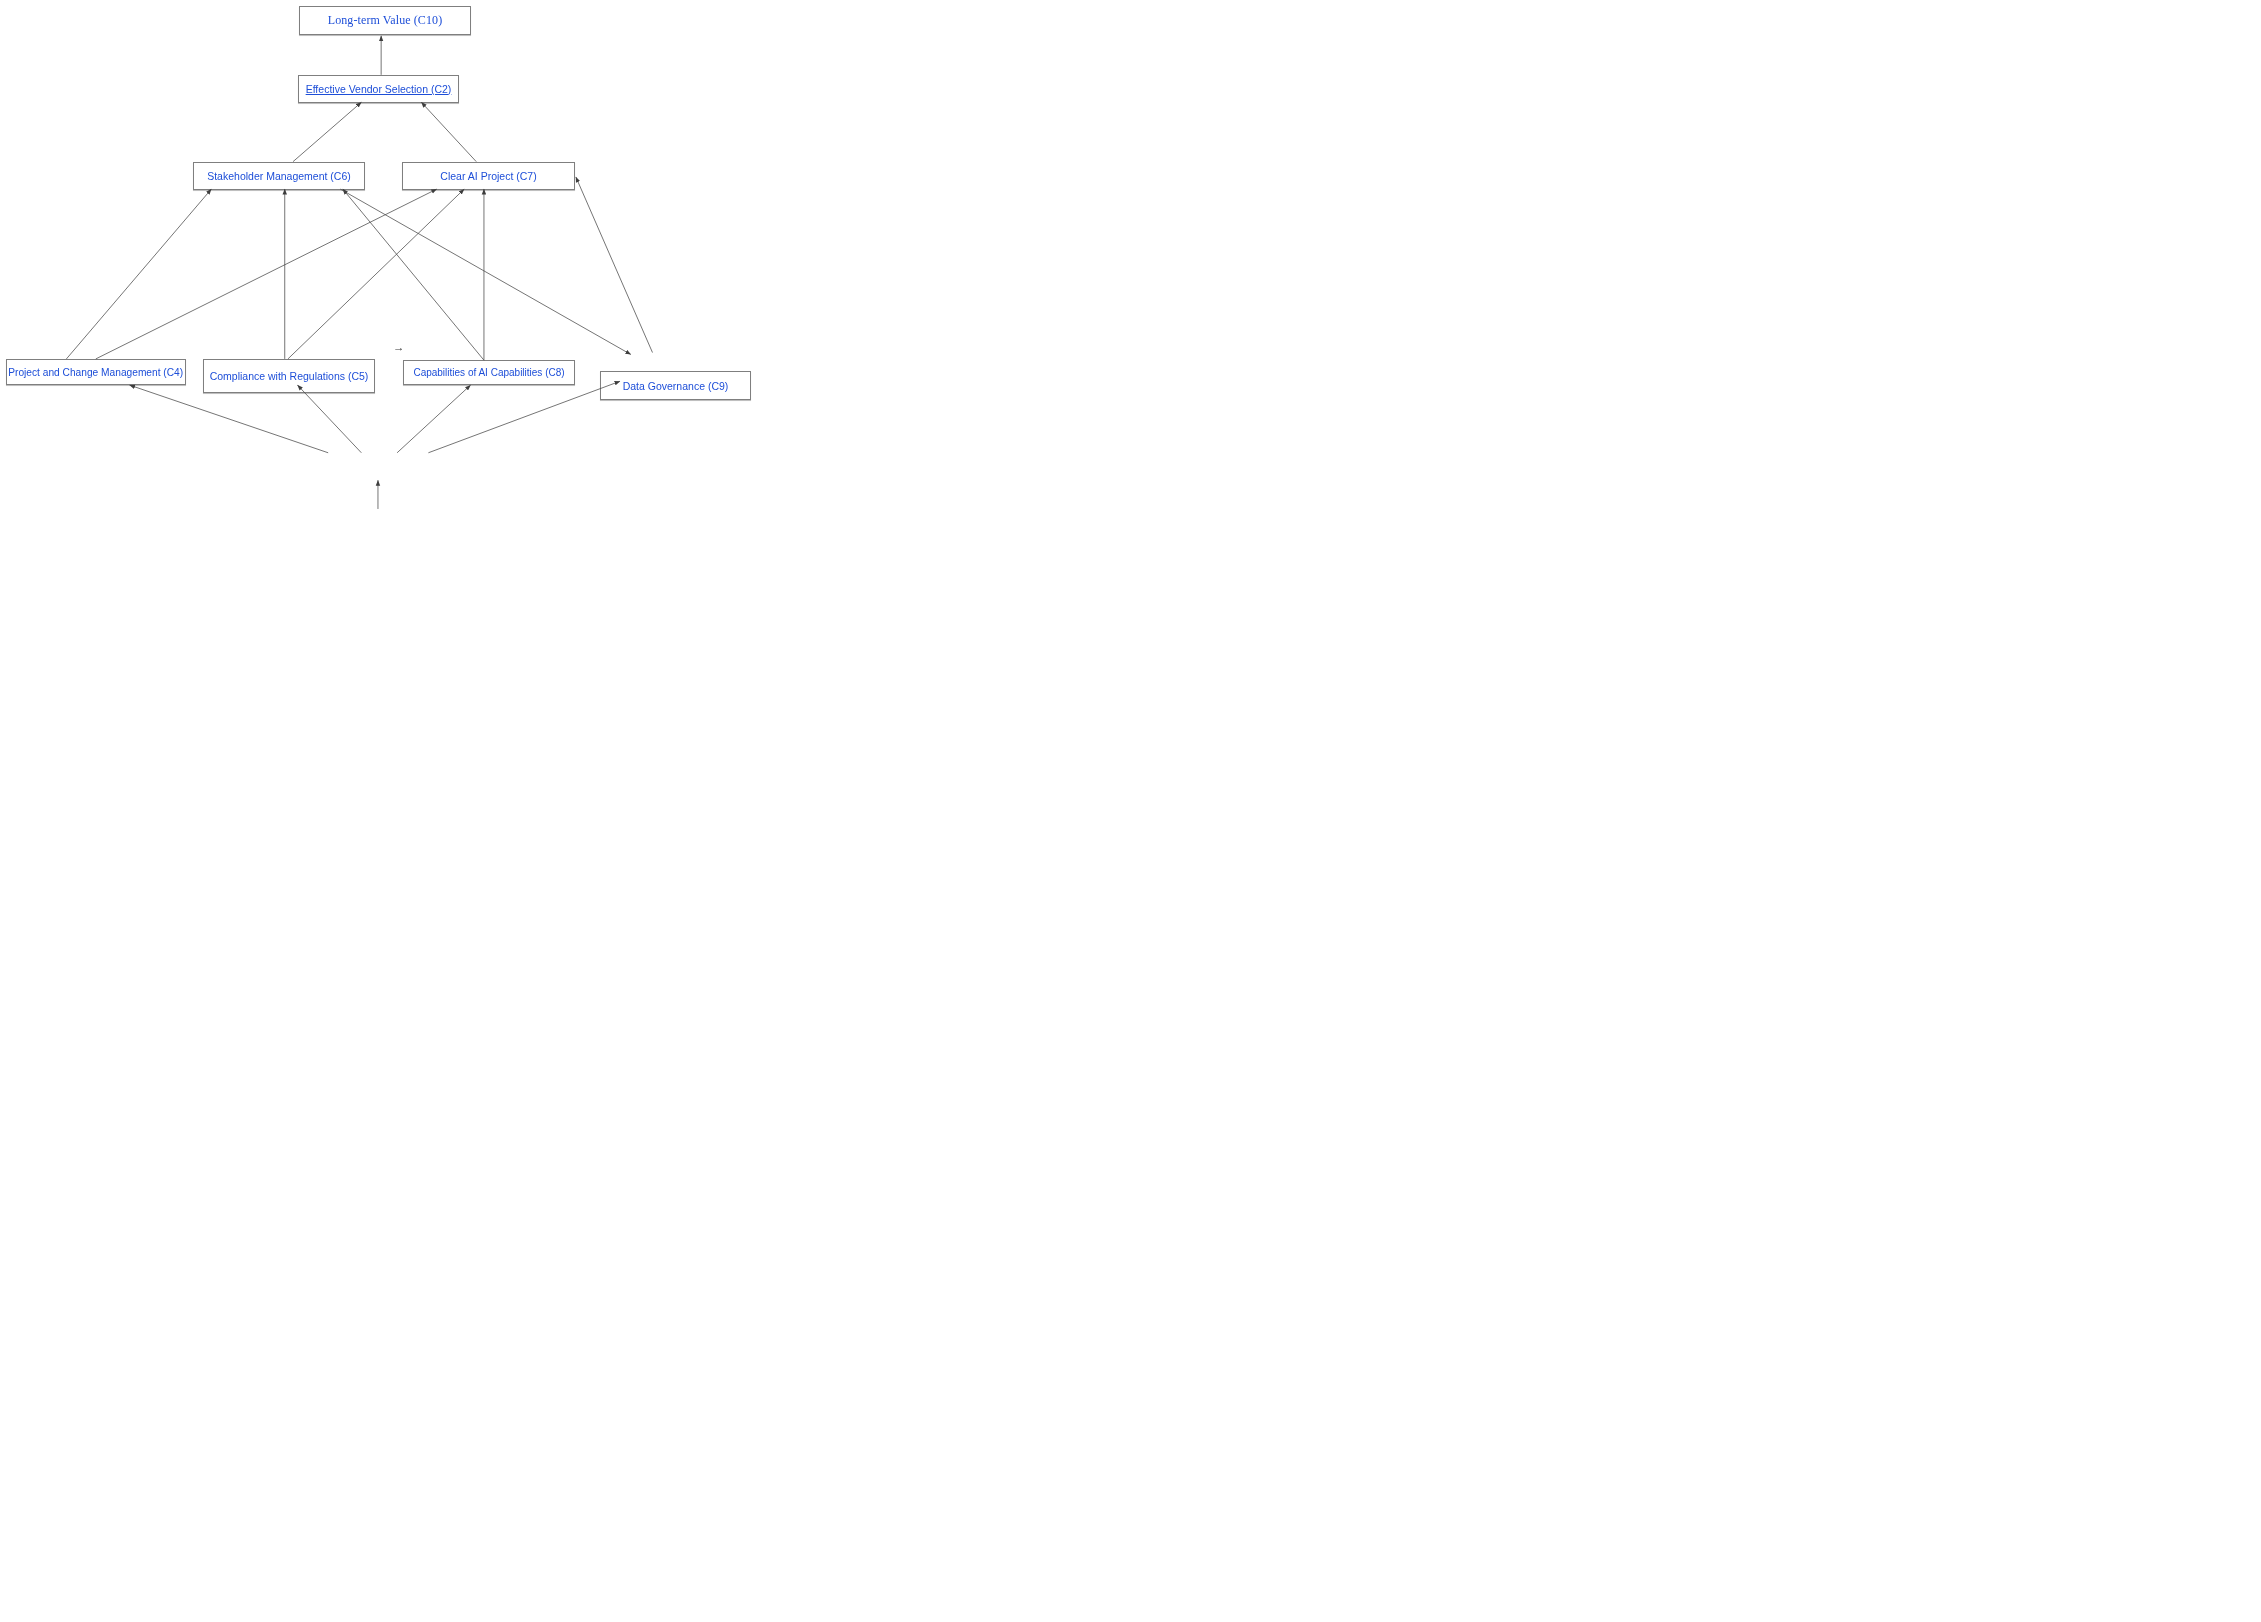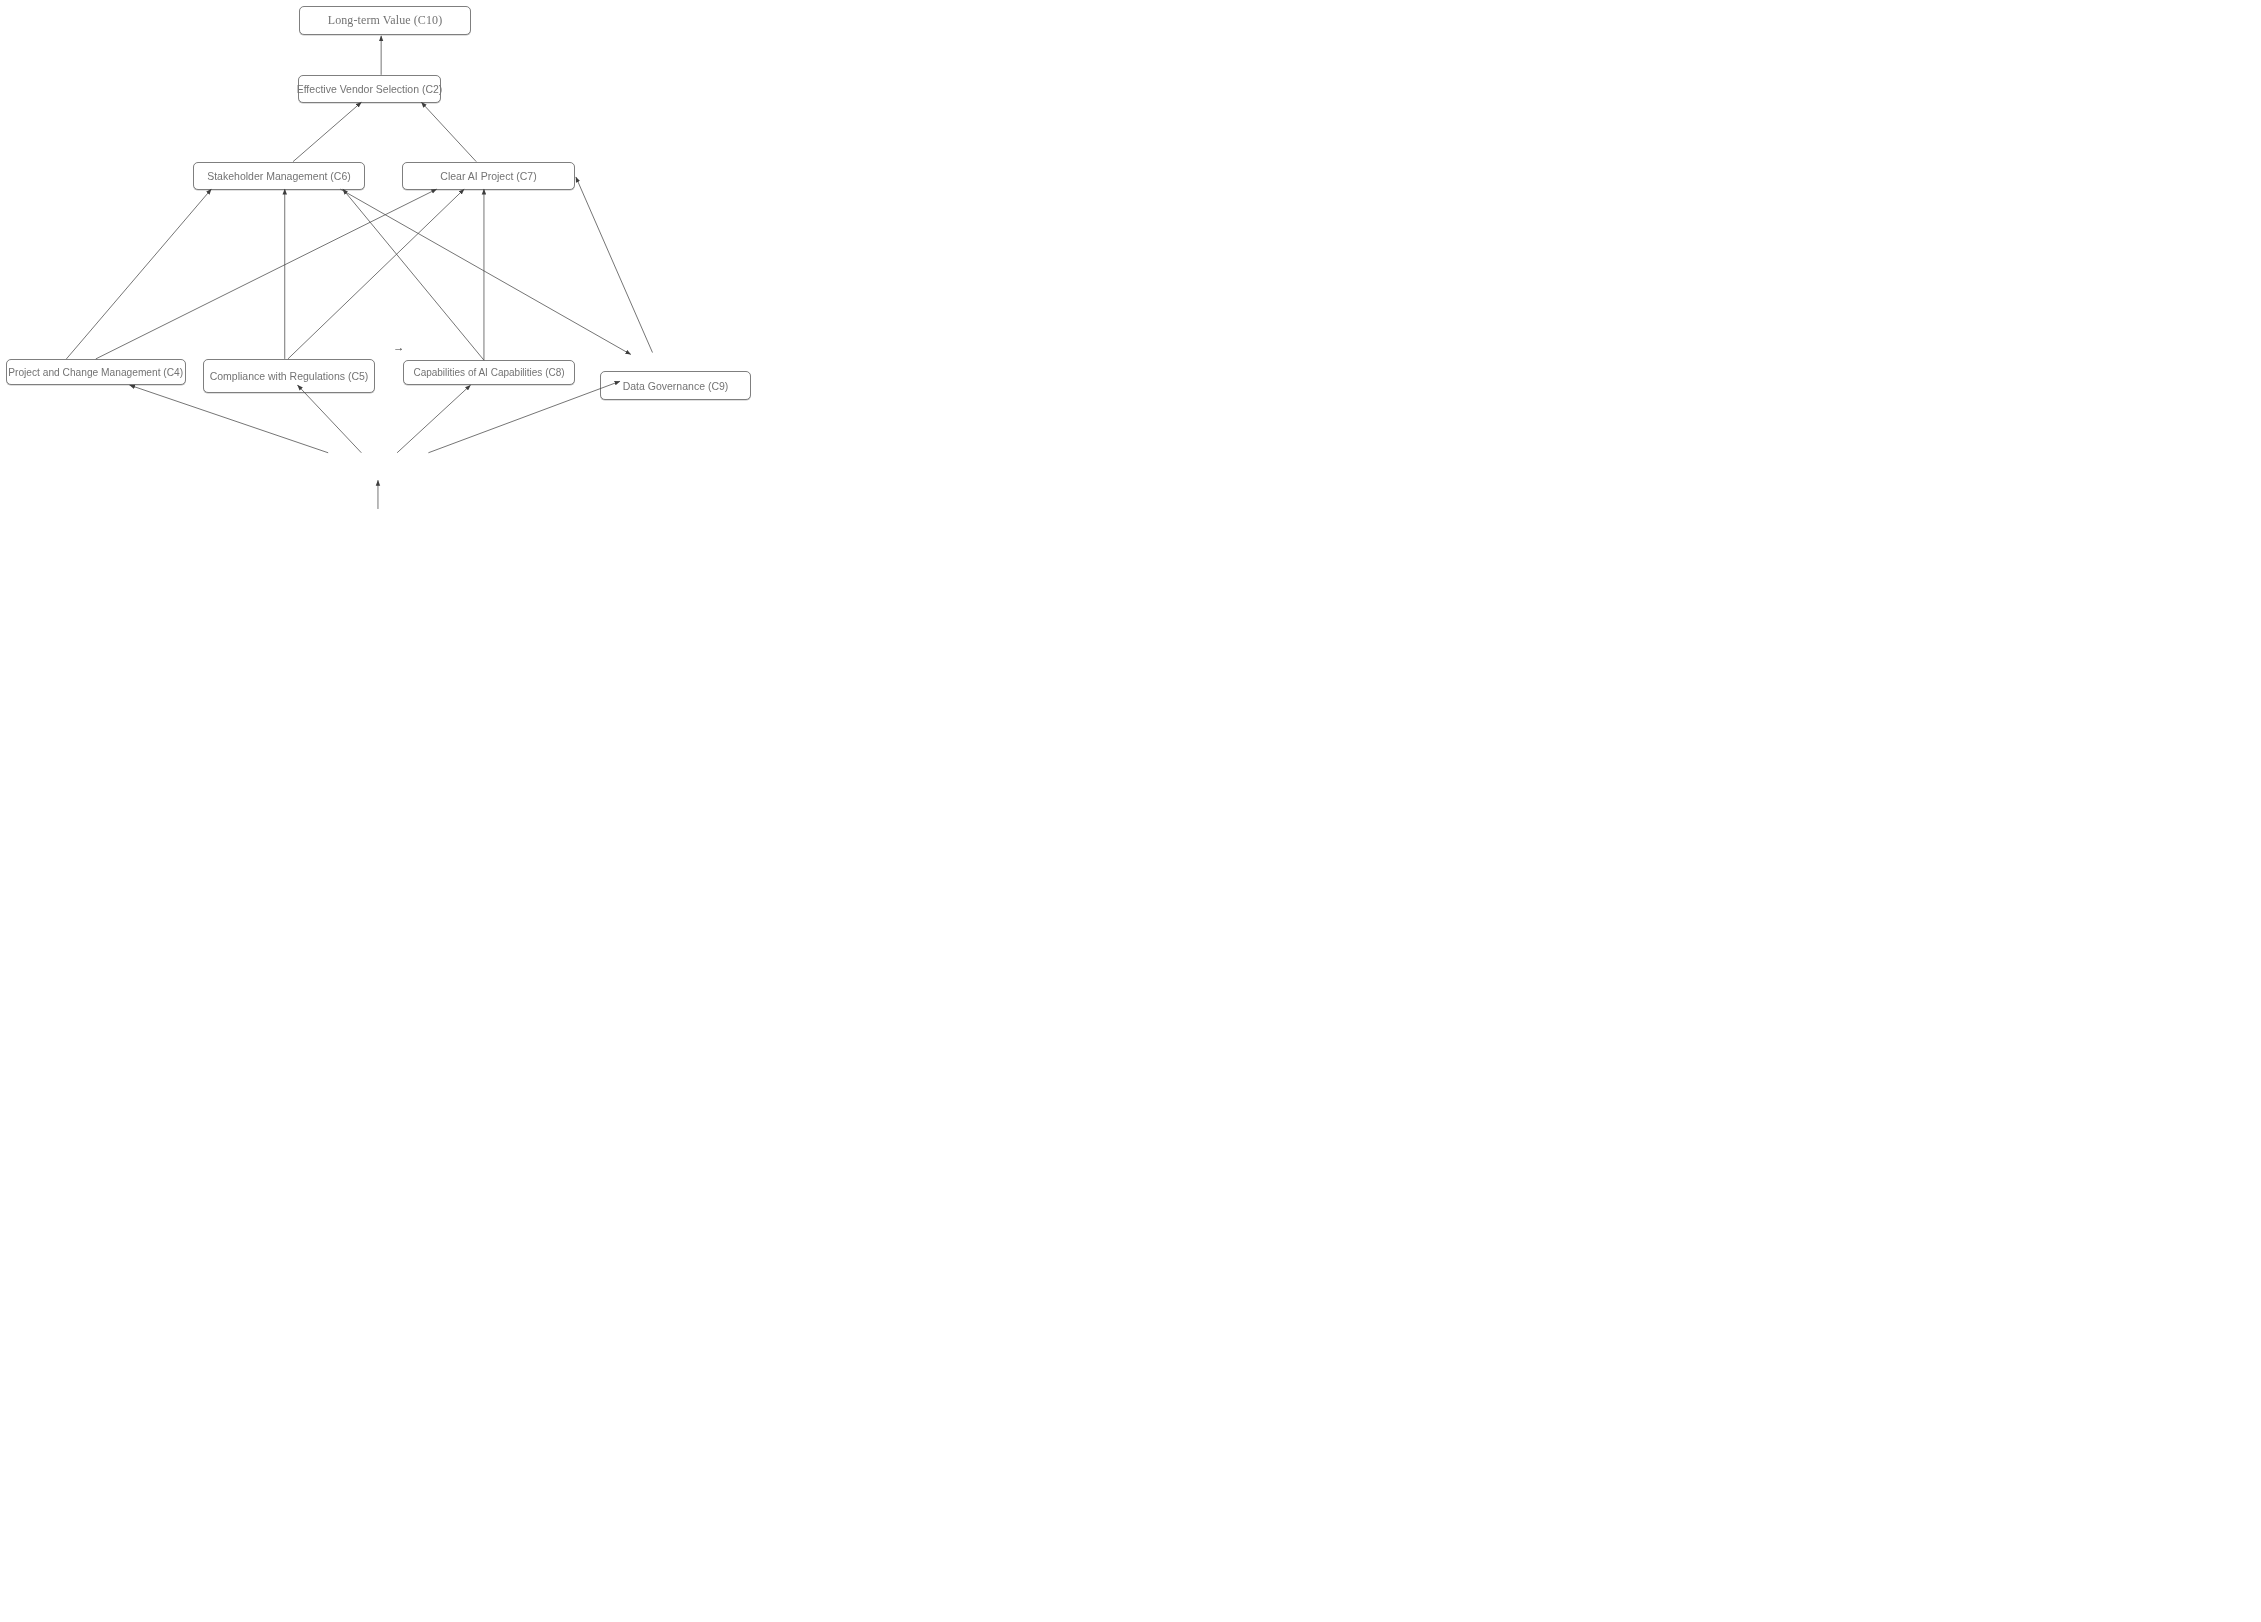--- a/index.html
+++ b/index.html
@@ -22,39 +22,39 @@
     width: 754px;
     height: 541px;
     pointer-events: none;
     z-index: 2;
   }
   .node {
     position: absolute;
     box-sizing: border-box;
     background: #ffffff;
     border: 1px solid #7f7f7f;
-    border-radius: 5px;
+    border-radius: 0;
     box-shadow: 0 0.6px 0.6px rgba(0,0,0,0.25);
     display: flex;
     align-items: center;
     justify-content: center;
     text-align: right;
-    color: #737373;
+    color: #1d4ed8;
     font-size: 10.5px;
     white-space: nowrap;
     z-index: 1;
   }
   .node.serif {
     font-family: "Liberation Serif", serif;
     font-size: 12px;
     letter-spacing: 0.1px;
   }
   
   #node-C10 { left: 299px; top: 6.4px;  width: 172px;  height: 29px; }
-  #node-C2  { left: 298px; top: 75px; width: 143px;  height: 27.5px; }
+  #node-C2  { left: 298px; top: 75px; width: 161px;  height: 27.5px; text-decoration: underline; }
   #node-C6  { left: 193px; top: 162px; width: 172px;  height: 27.5px; }
   #node-C7  { left: 402px; top: 162px; width: 173px;  height: 27.5px; }
   #node-C4  { left: 5.7px;   top: 359px; width: 180px;  height: 26px; font-size: 10.2px; }
   #node-C5  { left: 203px; top: 359px; width: 172px;  height: 34px; }
   #node-C8  { left: 403px; top: 360px; width: 172px;  height: 25px; font-size: 10px; }
   #node-C9  { left: 600px; top: 371px; width: 151px;  height: 29px; }
   #node-C3  { left: 5.7px;   top: 453px; width: 746px; height: 27.5px; }
   #node-C1  { left: 5.7px;   top: 509px; width: 746px; height: 27.5px; }
   .stray-arrow {
     position: absolute;

